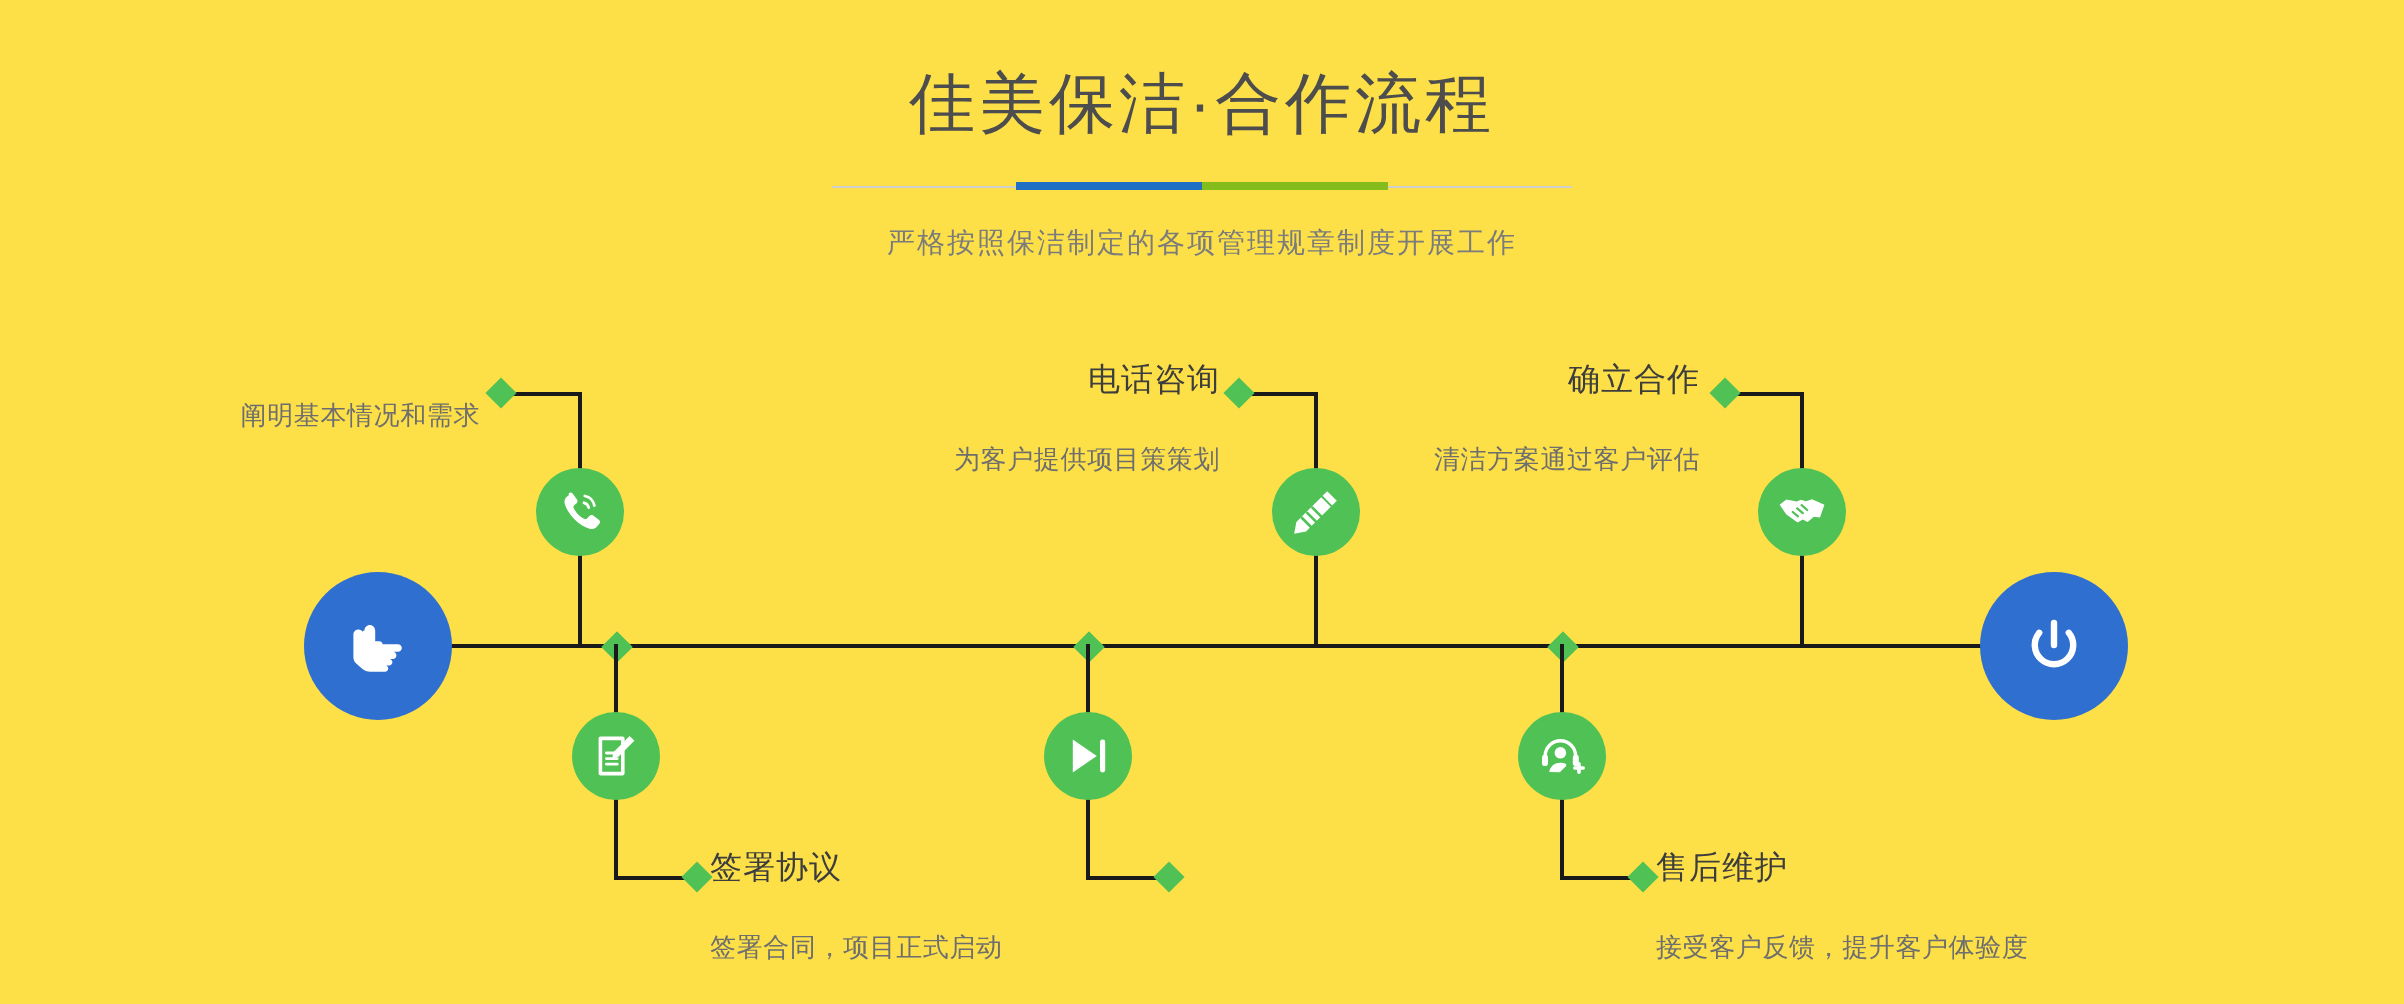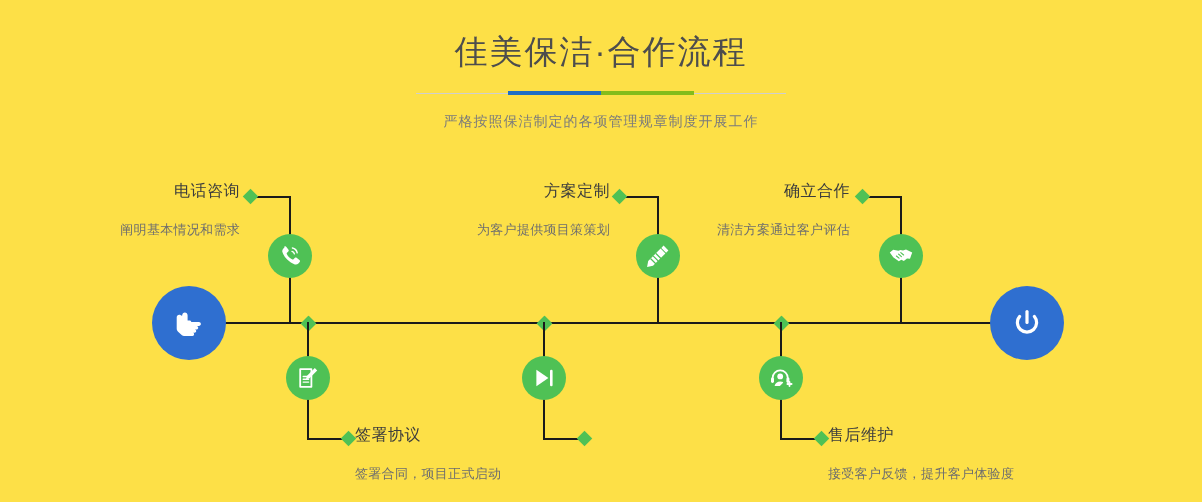--- a/index.html
+++ b/index.html
@@ -207,21 +207,20 @@
       <div class="icon-circle" style="left:268px; top:84px;">
         <span>
           <svg width="26" height="26" viewBox="0 0 26 26" aria-hidden="true">
             <path fill="#ffffff" d="M7.4 3.6c.6-.5 1.5-.4 2.0.3l2.1 2.8c.4.6.3 1.4-.2 1.9l-1.3 1.2c-.3.3-.4.7-.2 1.1.5 1.1 1.3 2.3 2.3 3.3s2.2 1.8 3.3 2.3c.4.2.8.1 1.1-.2l1.2-1.3c.5-.5 1.3-.6 1.9-.2l2.8 2.1c.7.5.8 1.4.3 2.0l-1.3 1.5c-.9 1.0-2.3 1.4-3.6 1.0-2.6-.8-5.3-2.5-7.6-4.8s-4.0-5.0-4.8-7.6c-.4-1.3 0-2.7 1.0-3.6l1.0-.8z"></path>
             <path fill="none" stroke="#ffffff" stroke-width="1.4" stroke-linecap="round" d="M15.4 5.0c2.4.5 4.3 2.4 4.8 4.8"></path>
             <path fill="none" stroke="#ffffff" stroke-width="1.4" stroke-linecap="round" d="M15.0 8.4c1.2.3 2.1 1.2 2.4 2.4"></path>
           </svg>
         </span>
       </div>
       <div class="step-label align-right" style="left:35px; top:30px; width:205px;">
-        <div class="step-title">电话咨询</div>
         <div class="step-desc">阐明基本情况和需求</div>
       </div>
     </div>
 
     <div class="branch">
       <div class="diamond" style="left:303px; top:168px;"></div>
       <div class="vline" style="left:307px; top:172px; height:118px;"></div>
       <div class="hline" style="left:307px; top:288px; width:40px;"></div>
       <div class="diamond" style="left:343px; top:283px;"></div>
       <div class="icon-circle" style="left:286px; top:206px;">
@@ -251,21 +250,21 @@
           <svg width="26" height="26" viewBox="0 0 26 26" aria-hidden="true">
             <path fill="#ffffff" d="M18.6 2.6l4.8 4.8-2.3 2.3-4.8-4.8z"></path>
             <path fill="#ffffff" d="M15.6 5.6l4.8 4.8L8.0 22.8l-5.9 1.1 1.1-5.9z"></path>
             <line x1="6.0" y1="16.0" x2="10.5" y2="20.5" stroke="#4fc155" stroke-width="1.3" stroke-linecap="round"></line>
             <line x1="8.6" y1="13.4" x2="13.1" y2="17.9" stroke="#4fc155" stroke-width="1.3" stroke-linecap="round"></line>
             <line x1="11.2" y1="10.8" x2="15.7" y2="15.3" stroke="#4fc155" stroke-width="1.3" stroke-linecap="round"></line>
           </svg>
         </span>
       </div>
       <div class="step-label align-right" style="left:405px; top:30px; width:205px;">
-        <div class="step-title">方案定制</div>
+        <div class="step-title">电话咨询</div>
         <div class="step-desc">为客户提供项目策策划</div>
       </div>
     </div>
 
     <div class="branch">
       <div class="diamond" style="left:539px; top:168px;"></div>
       <div class="vline" style="left:543px; top:172px; height:118px;"></div>
       <div class="hline" style="left:543px; top:288px; width:40px;"></div>
       <div class="diamond" style="left:579px; top:283px;"></div>
       <div class="icon-circle" style="left:522px; top:206px;">

